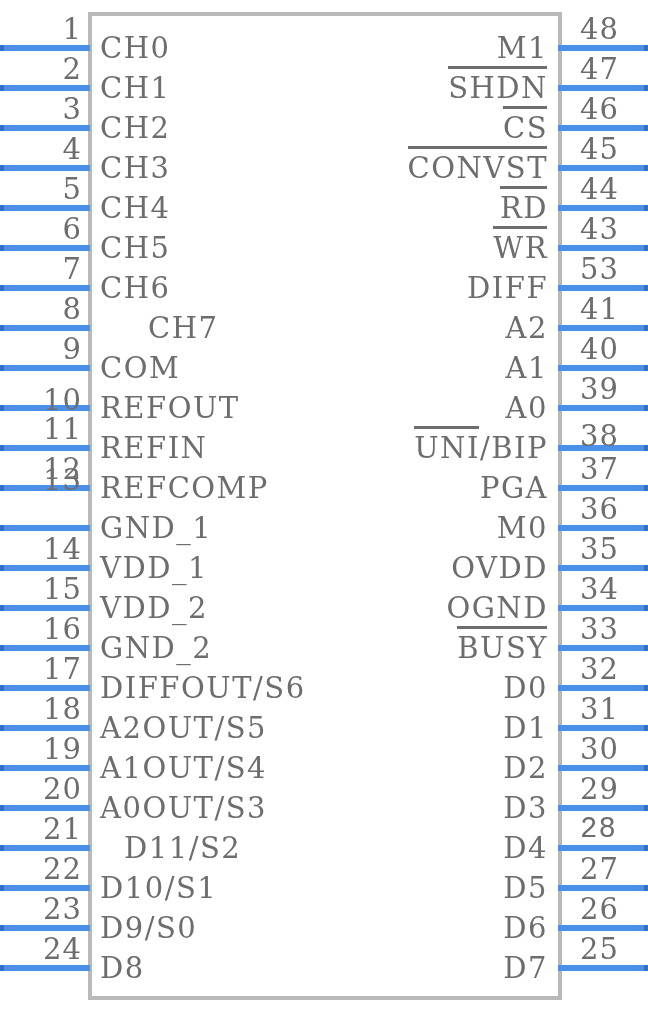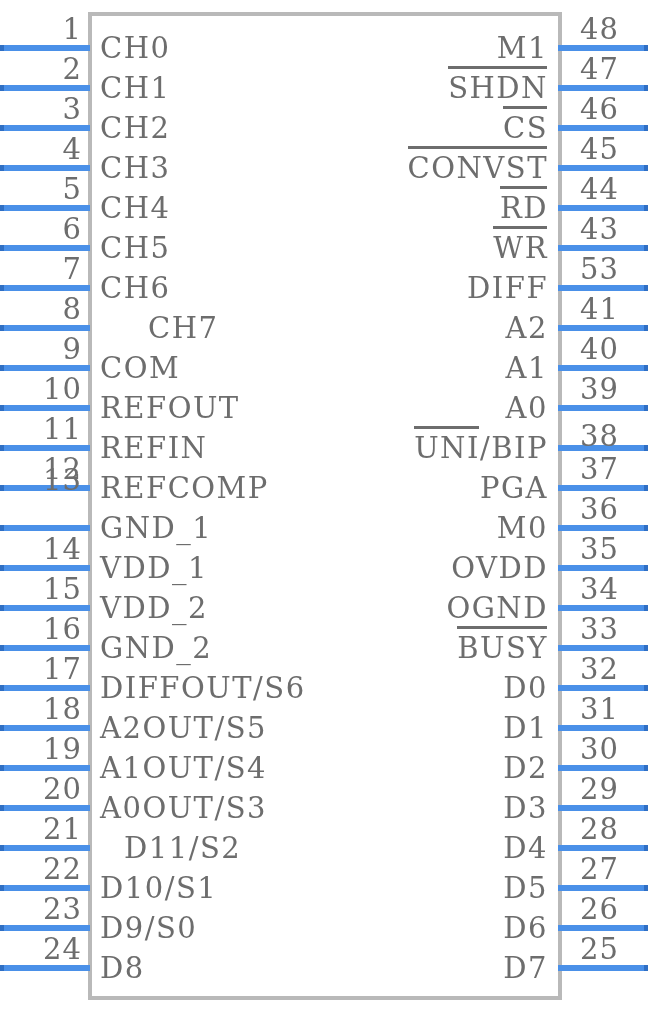--- a/index.html
+++ b/index.html
@@ -122,21 +122,21 @@
       <div class="pin-wire left" style="top: 285px;"></div>
       <div class="pin-num left" style="top: 255px;">7</div>
       <div class="pin-name left" style="top: 274px;">CH6</div>
       <div class="pin-wire left" style="top: 325px;"></div>
       <div class="pin-num left" style="top: 295px;">8</div>
       <div class="pin-name left" style="top: 314px; margin-left: 48px;">CH7</div>
       <div class="pin-wire left" style="top: 365px;"></div>
       <div class="pin-num left" style="top: 335px;">9</div>
       <div class="pin-name left" style="top: 354px;">COM</div>
       <div class="pin-wire left" style="top: 405px;"></div>
-      <div class="pin-num left" style="top: 375px;">10</div>
+      <div class="pin-num left" style="top: 386px;">10</div>
       <div class="pin-name left" style="top: 394px;">REFOUT</div>
       <div class="pin-wire left" style="top: 445px;"></div>
       <div class="pin-num left" style="top: 415px;">11</div>
       <div class="pin-name left" style="top: 434px;">REFIN</div>
       <div class="pin-wire left" style="top: 485px;"></div>
       <div class="pin-num left" style="top: 455px;">12</div>
       <div class="pin-name left" style="top: 474px;">REFCOMP</div>
       <div class="pin-wire left" style="top: 525px;"></div>
       <div class="pin-num left" style="top: 466px;">13</div>
       <div class="pin-name left" style="top: 514px;">GND_1</div>
@@ -229,21 +229,21 @@
       <div class="pin-wire right" style="top: 725px;"></div>
       <div class="pin-num right" style="top: 695px;">31</div>
       <div class="pin-name right" style="top: 714px;">D1</div>
       <div class="pin-wire right" style="top: 765px;"></div>
       <div class="pin-num right" style="top: 735px;">30</div>
       <div class="pin-name right" style="top: 754px;">D2</div>
       <div class="pin-wire right" style="top: 805px;"></div>
       <div class="pin-num right" style="top: 775px;">29</div>
       <div class="pin-name right" style="top: 794px;">D3</div>
       <div class="pin-wire right" style="top: 845px;"></div>
-      <div class="pin-num right" style="top: 815px;">28</div>
+      <div class="pin-num right" style="top: 815px; font-family: Liberation Mono, monospace;">28</div>
       <div class="pin-name right" style="top: 834px;">D4</div>
       <div class="pin-wire right" style="top: 885px;"></div>
       <div class="pin-num right" style="top: 855px;">27</div>
       <div class="pin-name right" style="top: 874px;">D5</div>
       <div class="pin-wire right" style="top: 925px;"></div>
       <div class="pin-num right" style="top: 895px;">26</div>
       <div class="pin-name right" style="top: 914px;">D6</div>
       <div class="pin-wire right" style="top: 965px;"></div>
       <div class="pin-num right" style="top: 935px;">25</div>
       <div class="pin-name right" style="top: 954px;">D7</div>

